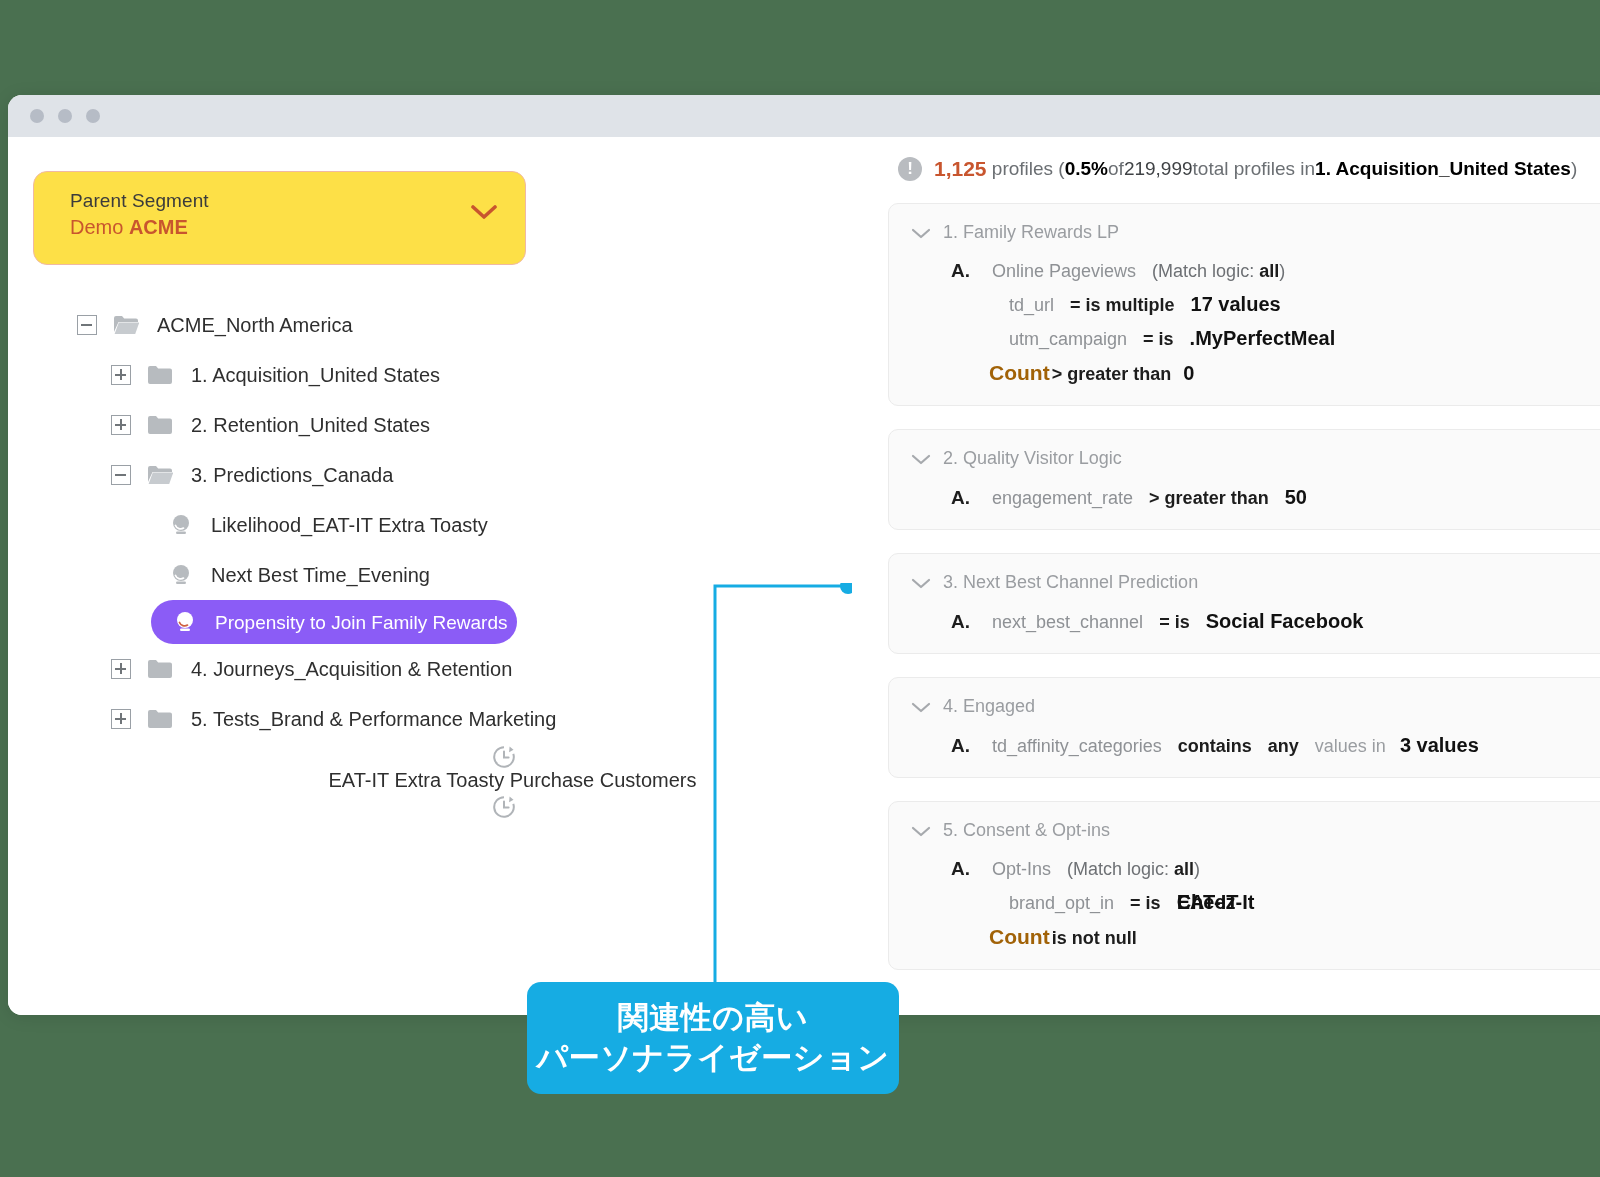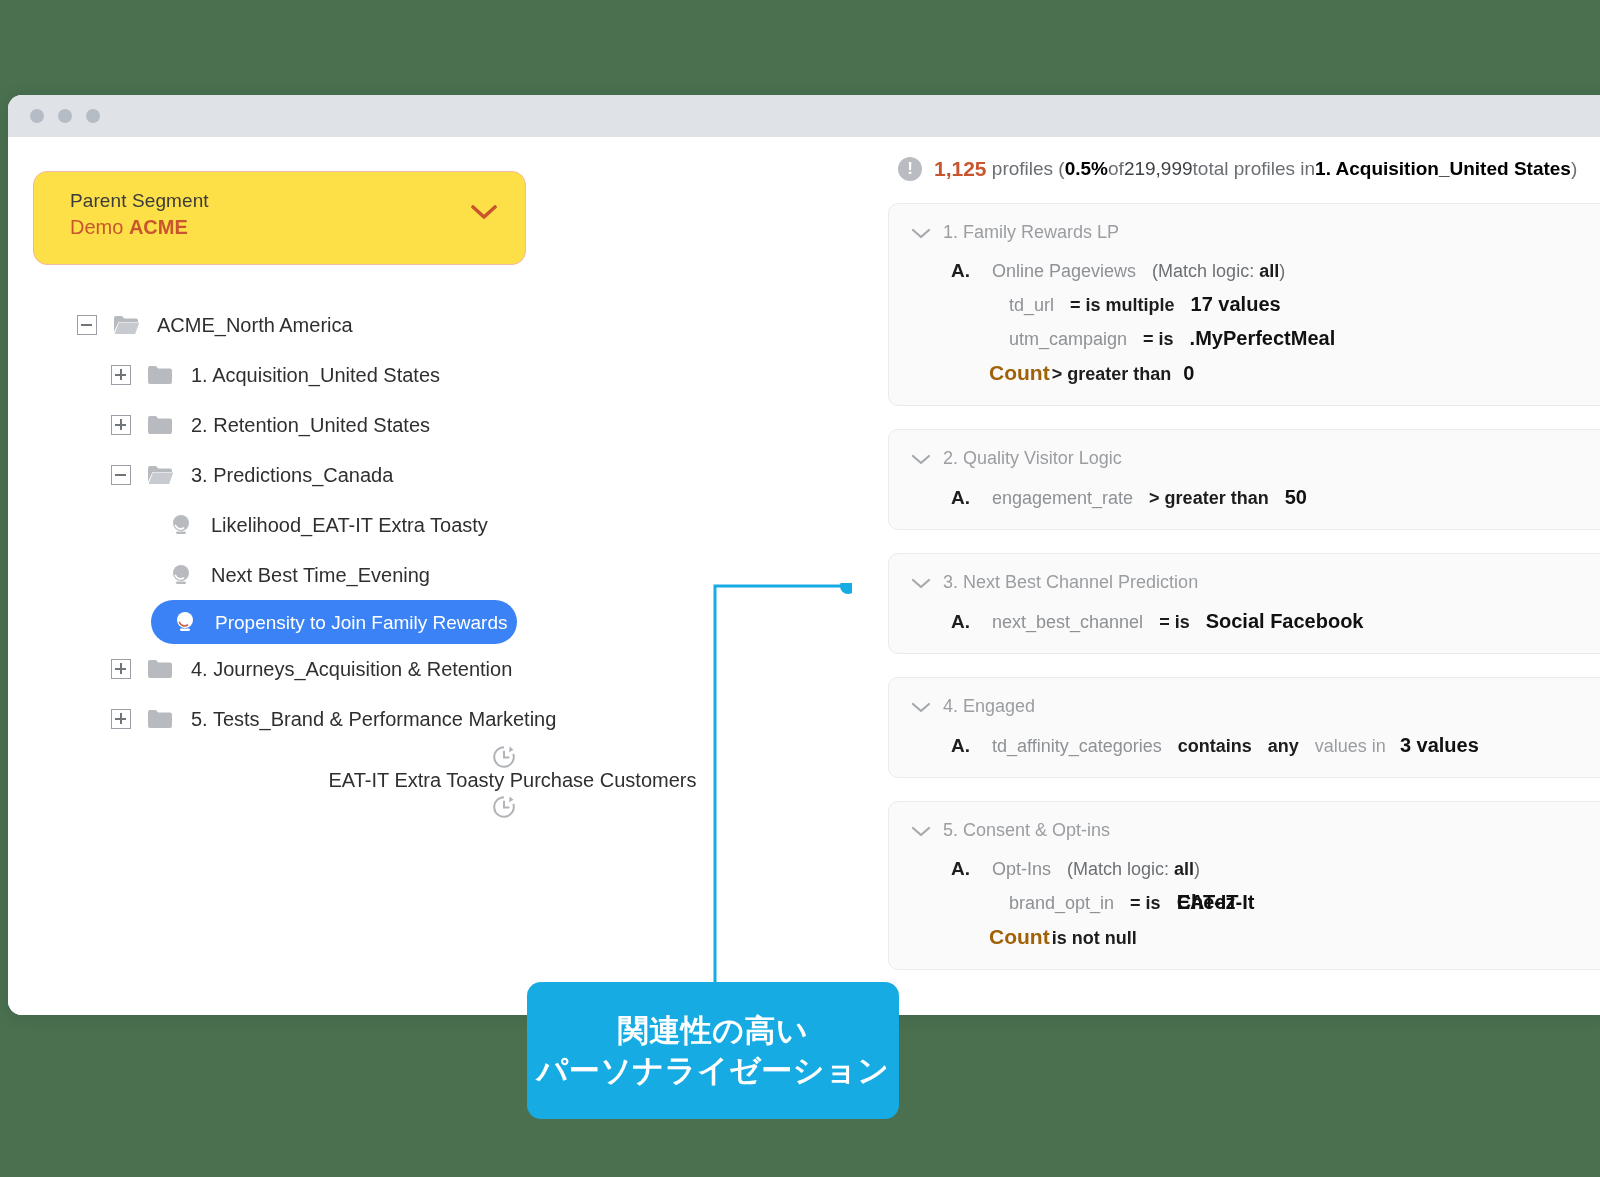--- a/index.html
+++ b/index.html
@@ -120,21 +120,21 @@
     left: 8px; top: 3px;
     width: 1.6px; height: 11px;
     background: #707579;
   }
 
   .ico { flex: 0 0 auto; margin-right: 18px; display: block; }
 
   .tree-label { line-height: 1; }
 
   .tree-row.active {
-    background: #3b82f6;
+    background: #8b5cf6;
     color: #fff;
     border-radius: 26px;
     height: 44px;
     width: 366px;
     margin-left: 100px;
     padding-left: 22px;
     font-size: 19px;
   }
 
   
@@ -236,21 +236,21 @@
     width: 140px;
     height: 410px;
     pointer-events: none;
   }
 
   .callout {
     position: absolute;
     left: 527px;
     top: 982px;
     width: 372px;
-    height: 137px;
+    height: 112px;
     background: #16ace3;
     border-radius: 14px;
     color: #fff;
     display: flex;
     flex-direction: column;
     align-items: center;
     justify-content: center;
     font-size: 31px;
     font-weight: 700;
     line-height: 1.28;

